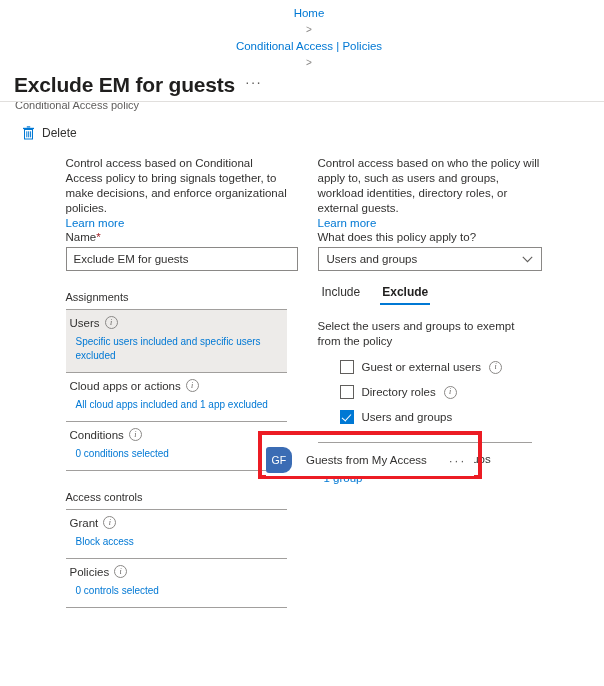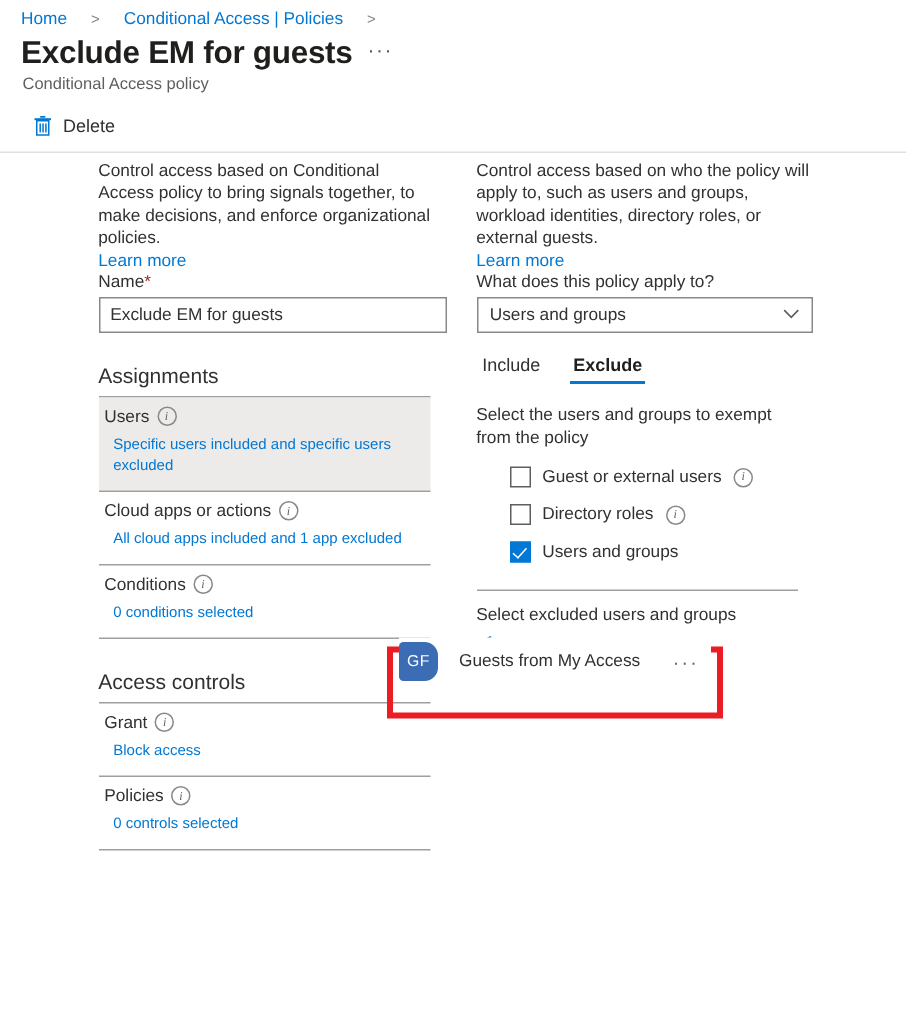--- a/index.html
+++ b/index.html
@@ -17,22 +17,23 @@
     position: relative;
   }
 
   
   .breadcrumb {
     padding: 7px 0 0 14px;
     font-size: 11.5px;
     color: #605e5c;
     display: flex;
     align-items: center;
-    gap: 16px;
+    gap: 5px;
     white-space: nowrap;
+    flex-direction: column;
   }
   .crumb-link {
     color: #0078d4;
     cursor: pointer;
   }
   .crumb-sep {
     color: #8a8886;
     font-size: 10px;
   }
 
@@ -120,21 +121,21 @@
     background: #fff;
     font-family: "Liberation Sans", sans-serif;
     font-size: 11.5px;
     color: #323130;
     padding: 0 7px;
     box-sizing: content-box;
     outline: none;
   }
 
   .section-head {
-    font-size: 14px;
+    font-size: 11px;
     color: #323130;
     margin-top: 20px;
     margin-bottom: 6px;
   }
 
   .rule {
     border-top: 1px solid #a19f9d;
     width: 221px;
   }
 
@@ -300,21 +301,21 @@
     left: 258px;
     top: 431px;
     width: 224px;
     height: 48px;
     border: 4px solid #ec1c24;
     box-sizing: border-box;
   }
   .group-card {
     position: absolute;
     left: 266px;
-    top: 425px;
+    top: 444px;
     width: 208px;
     height: 32px;
     display: flex;
     align-items: center;
     background: #ffffff;
   }
   .avatar {
     width: 26px;
     height: 26px;
     background: #3b6cb4;

